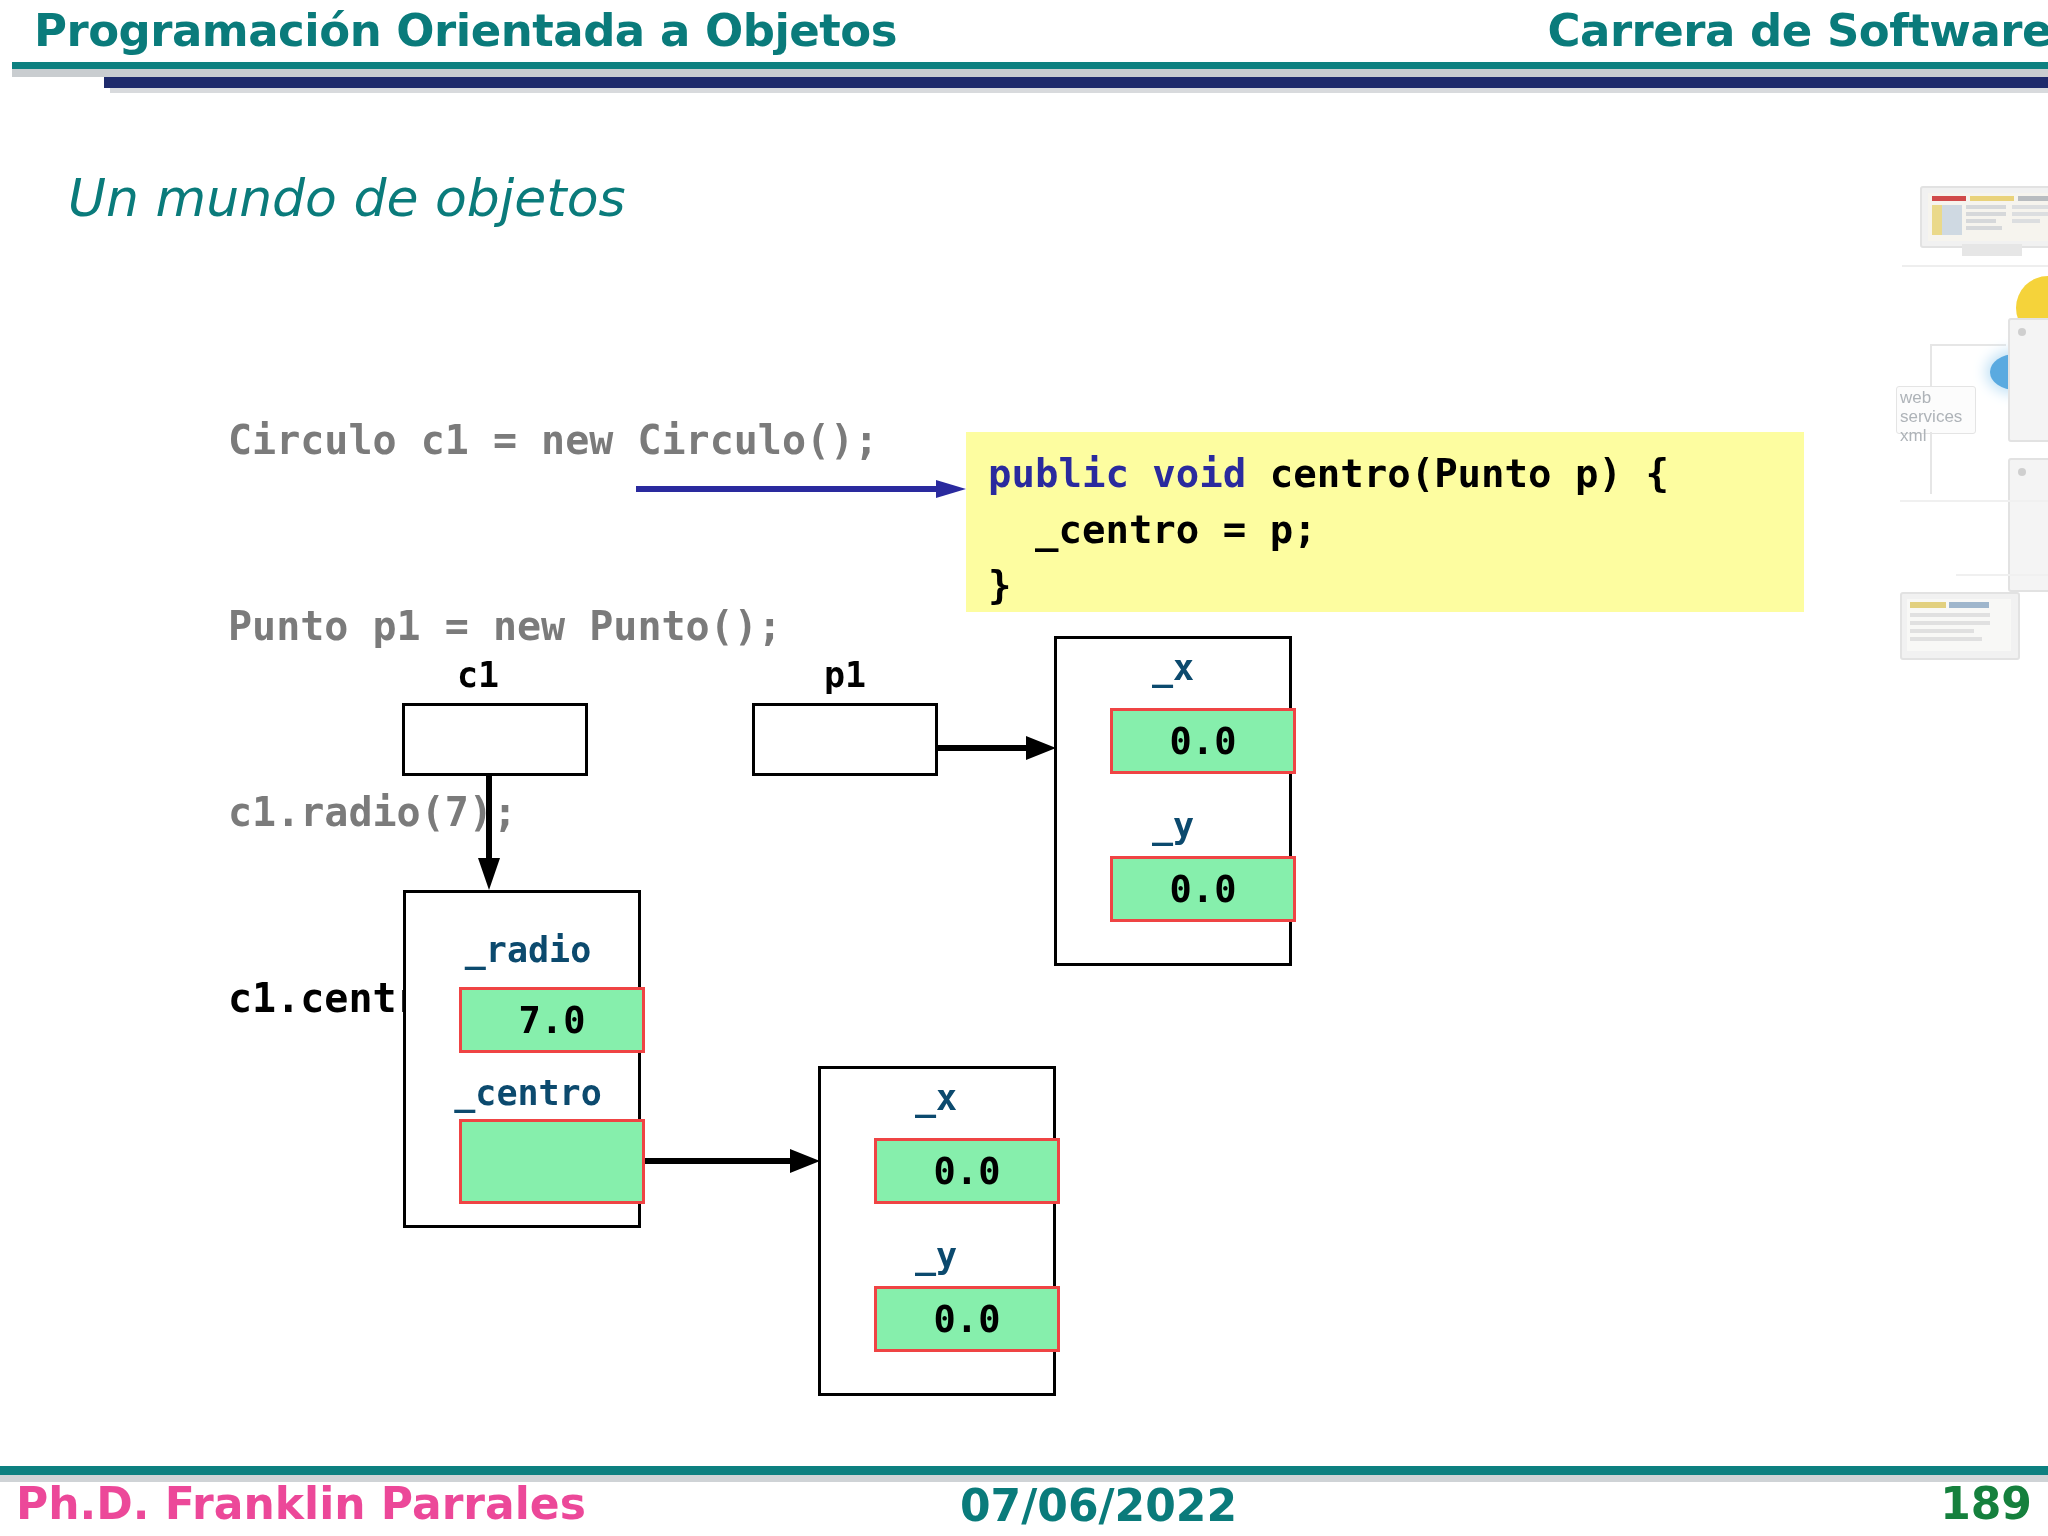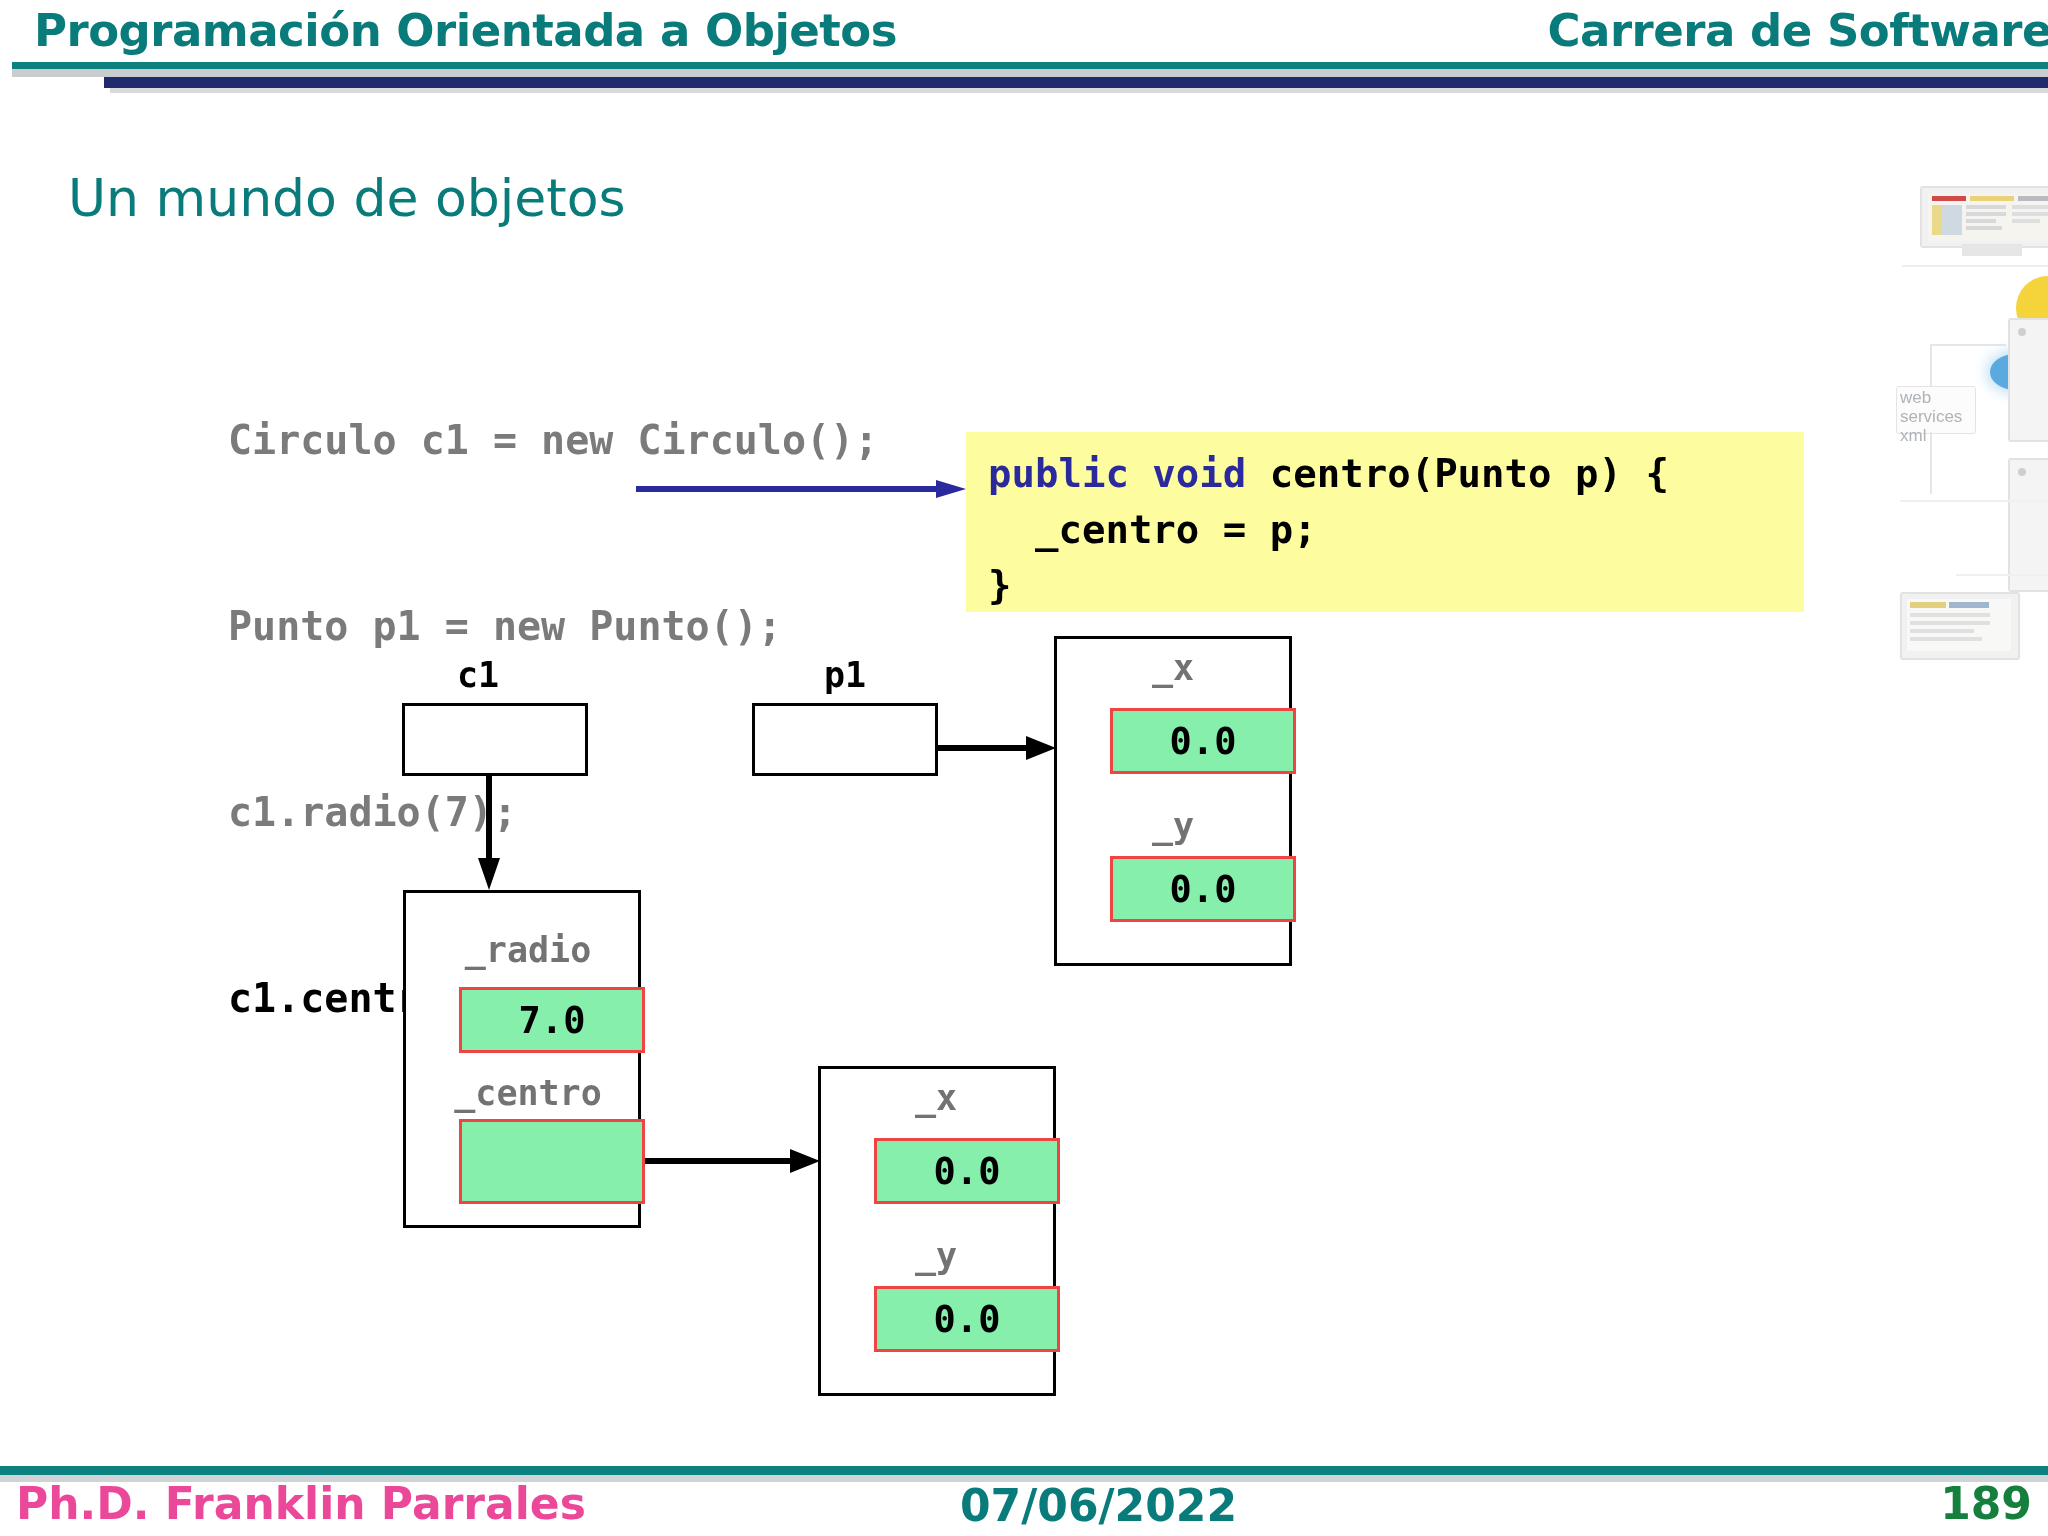--- a/index.html
+++ b/index.html
@@ -68,20 +68,21 @@
 
   
   #slide-title {
     position: absolute;
     left: 68px; top: 168px;
     font-family: "DejaVu Sans", sans-serif;
     font-size: 52px;
     font-weight: normal;
     color: #0a7b7b;
     white-space: nowrap;
+    font-style: italic;
   }
 
   
   #code-listing {
     position: absolute;
     left: 184px; top: 285px;
     font-family: "DejaVu Sans Mono", monospace;
     font-size: 40px;
     line-height: 62px;
     color: #7b7b7b;
@@ -131,21 +132,21 @@
     font-size: 35px;
     font-weight: bold;
     color: #000000;
     white-space: nowrap;
   }
   .field-label {
     position: absolute;
     font-family: "DejaVu Sans Mono", monospace;
     font-size: 35px;
     font-weight: bold;
-    color: #737373;
+    color: #0c4a6e;
     white-space: nowrap;
   }
   .slot-box {
     position: absolute;
     border: 3px solid #000000;
     background: #ffffff;
     box-sizing: border-box;
   }
   .obj-box {
     position: absolute;

